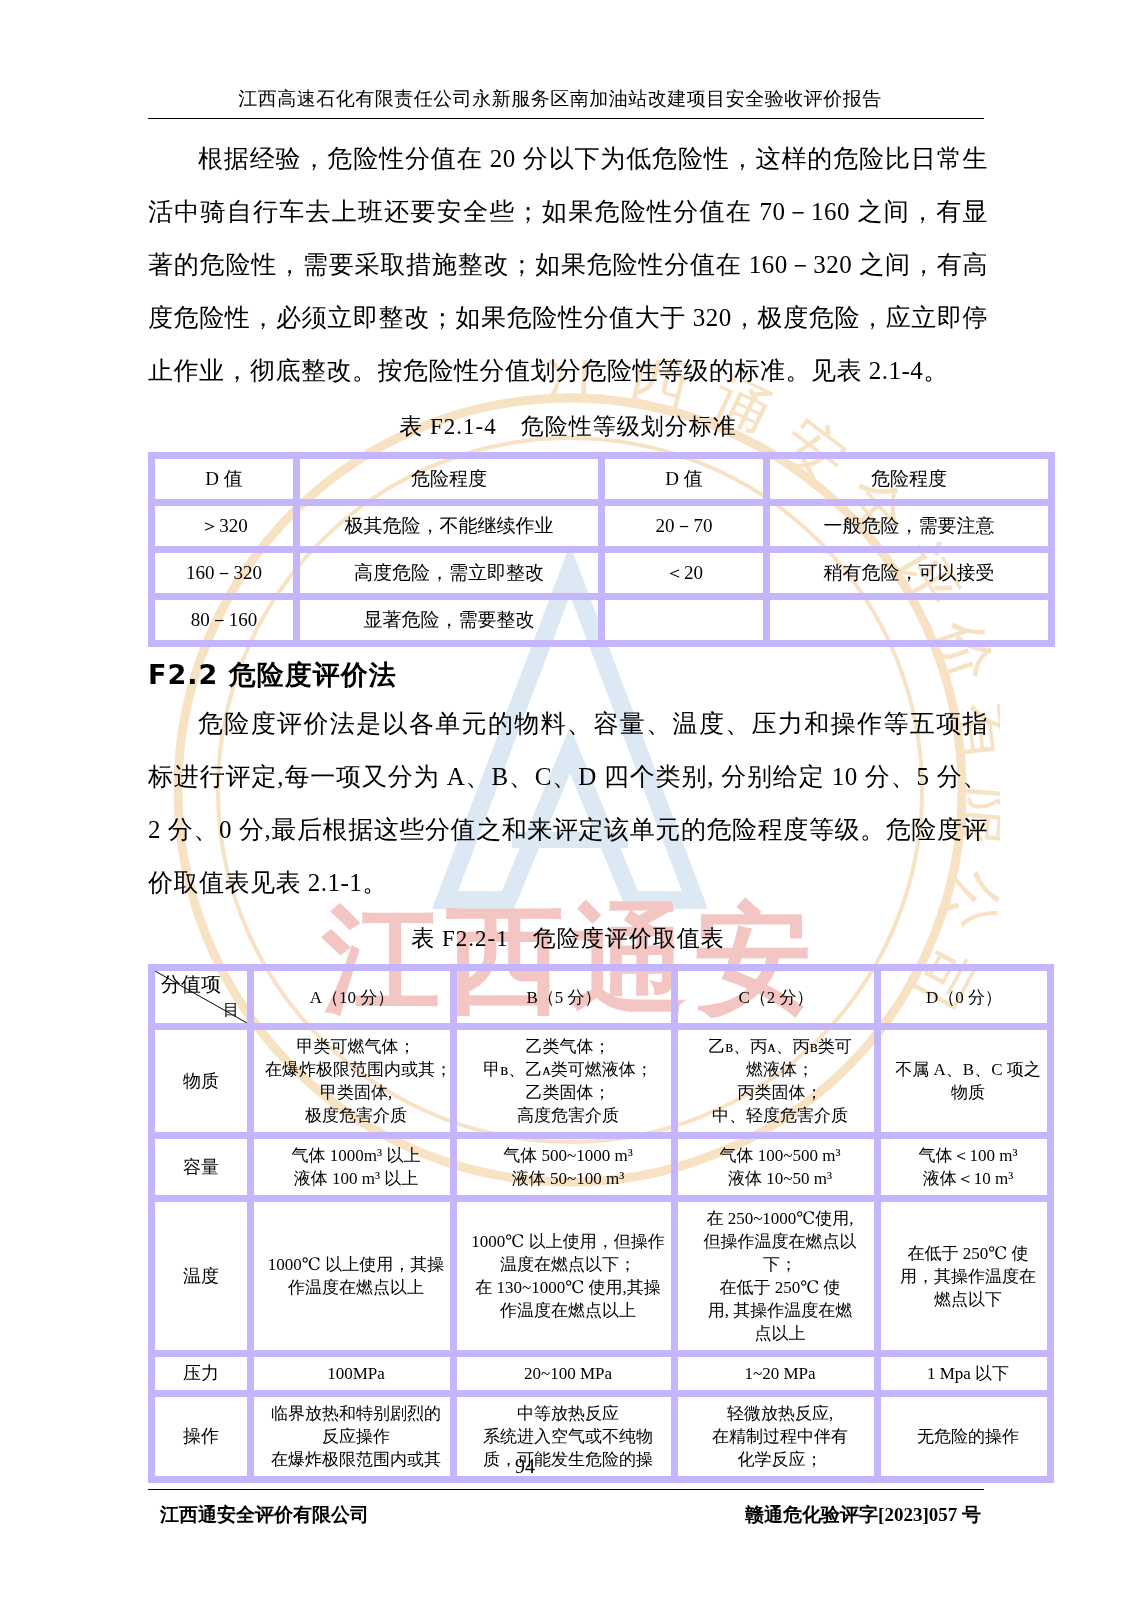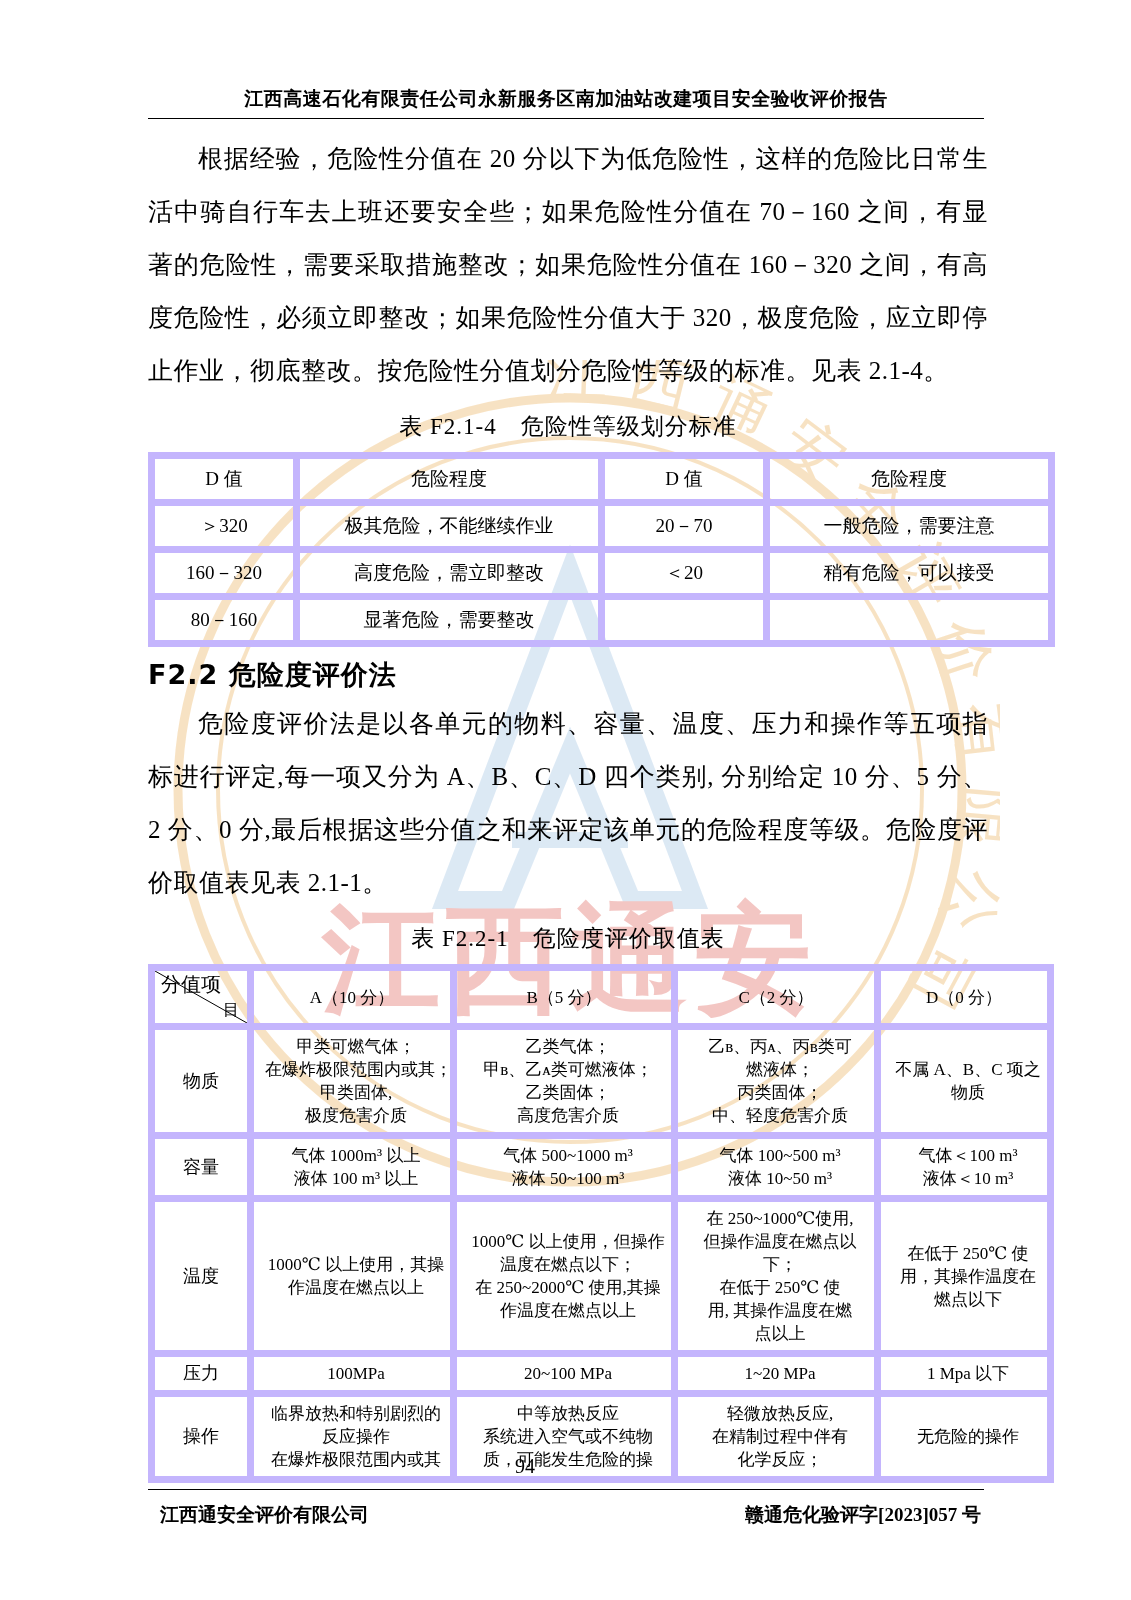--- a/index.html
+++ b/index.html
@@ -33,25 +33,25 @@
     height: 860px;
     pointer-events: none;
     z-index: 0;
     opacity: 0.30;
   }
 
   
   .doc-header {
     position: absolute;
     top: 86px;
-    left: 148px;
+    left: 142px;
     width: 836px;
     text-align: center;
     font-size: 19px;
-    font-weight: bold;
+    font-weight: normal;
     letter-spacing: 0.5px;
     z-index: 2;
   }
   .header-rule {
     position: absolute;
     top: 118px;
     left: 148px;
     width: 836px;
     height: 0;
     border-top: 1.5px solid #000;
@@ -320,21 +320,21 @@
 
         <tr>
           <td class="row-head">温度</td>
           <td class="colA cell-lines">
               <div>1000℃ 以上使用，其操</div>
               <div>作温度在燃点以上</div>
             </td>
           <td class="colB cell-lines">
               <div>1000℃ 以上使用，但操作</div>
               <div>温度在燃点以下；</div>
-              <div>在 250~2000℃ 使用,其操</div>
+              <div>在 130~1000℃ 使用,其操</div>
               <div>作温度在燃点以上</div>
             </td>
           <td class="colC cell-lines">
               <div>在 250~1000℃使用,</div>
               <div>但操作温度在燃点以</div>
               <div>下；</div>
               <div>在低于 250℃ 使</div>
               <div>用, 其操作温度在燃</div>
               <div>点以上</div>
             </td>

